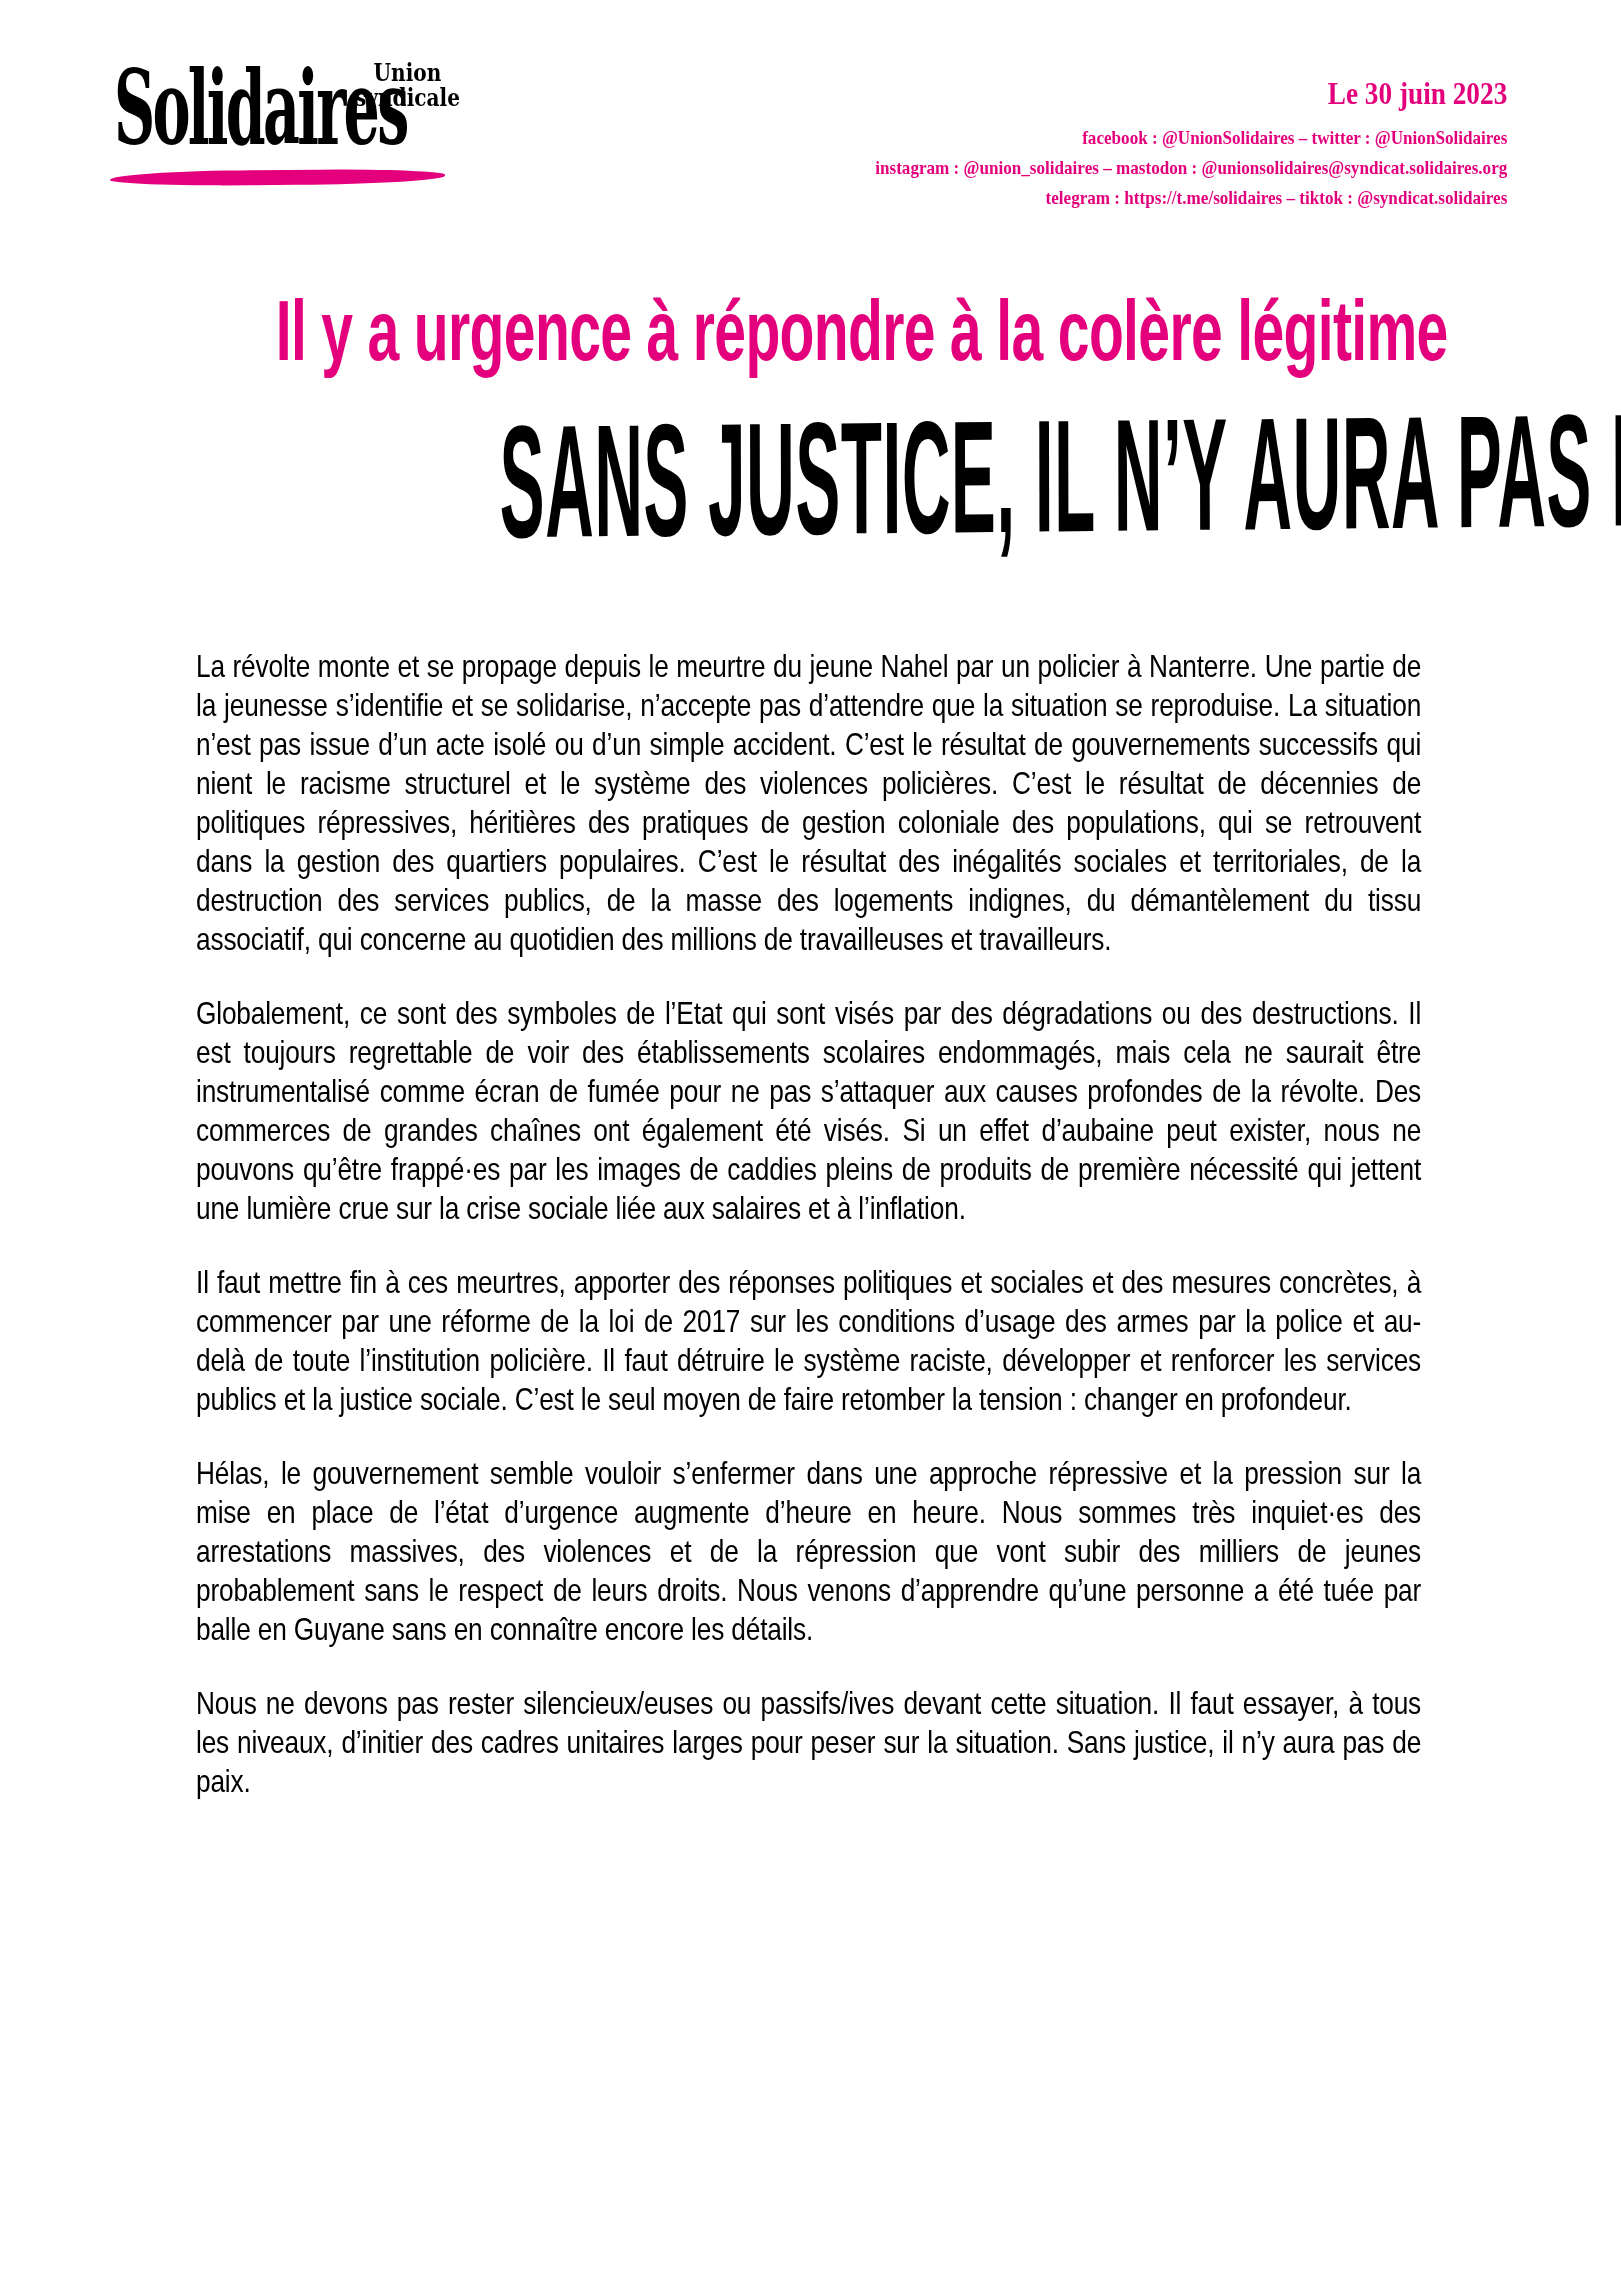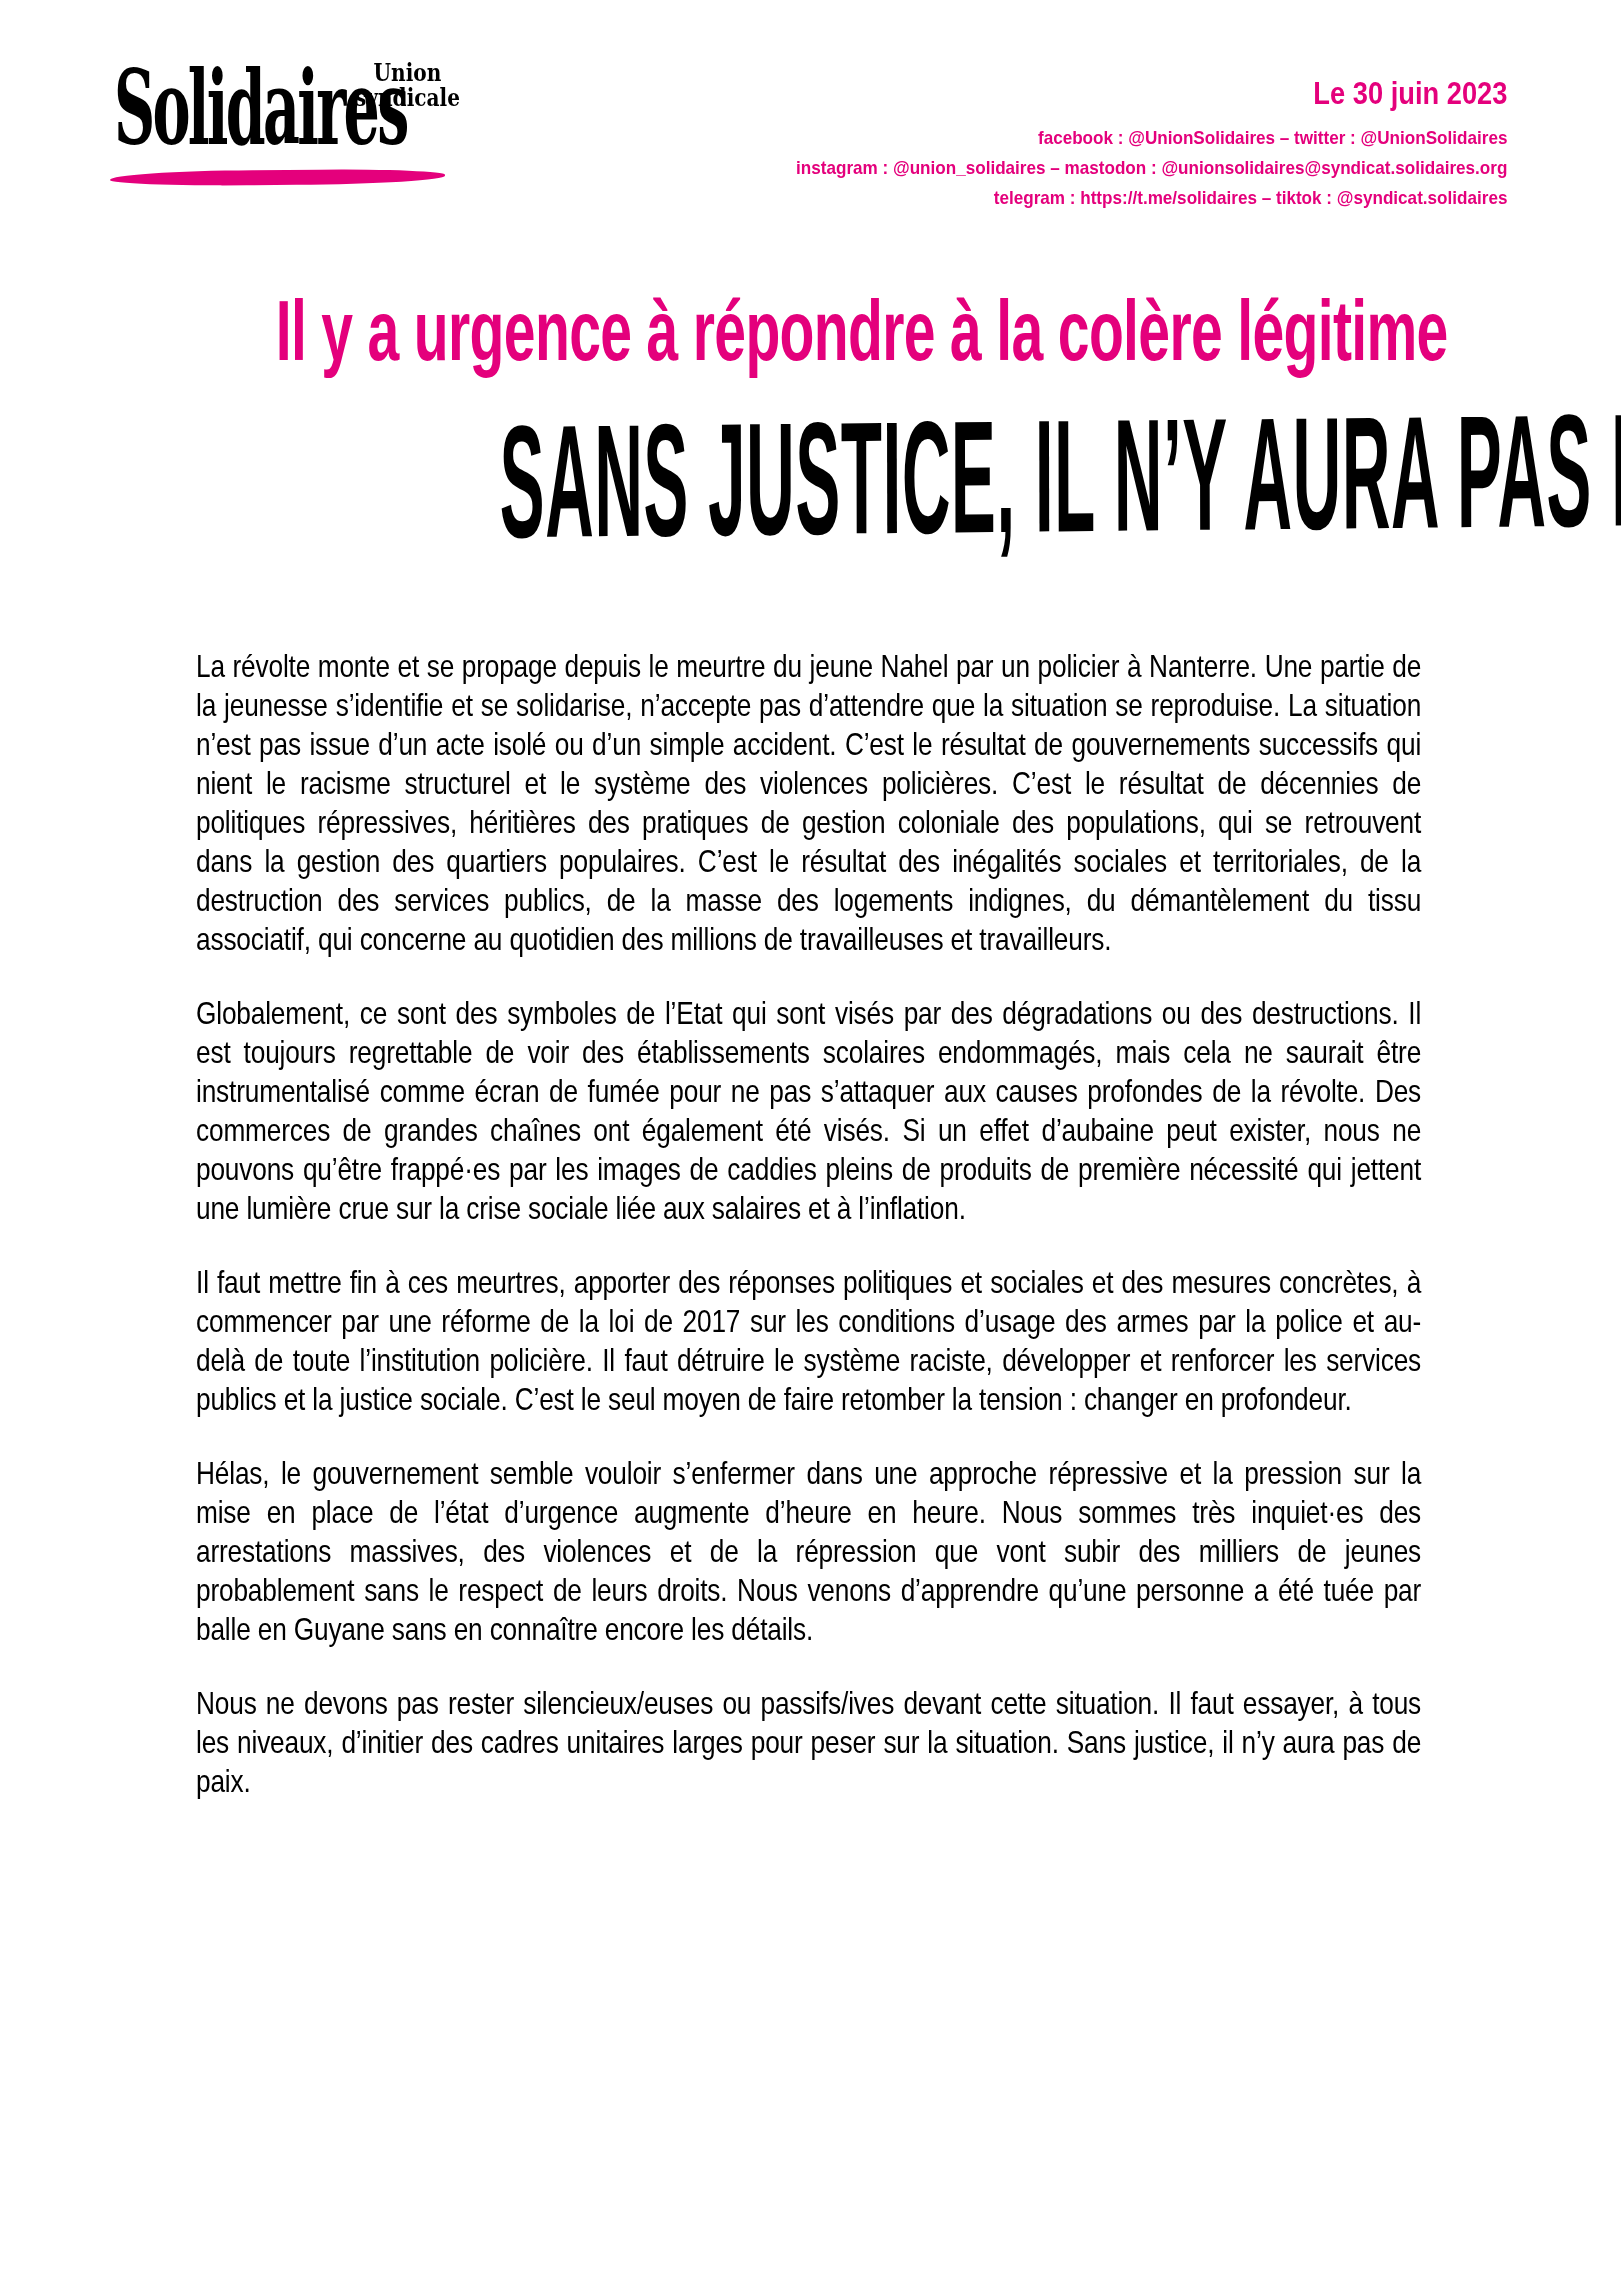--- a/index.html
+++ b/index.html
@@ -31,21 +31,21 @@
     white-space:nowrap;color:#000;
   }
   .logo-underline{
     position:absolute;left:110px;top:170px;width:335px;height:14.7px;
     background:var(--pink);
     border-radius:48% 42% 50% 46% / 65% 48% 60% 50%;
     transform:rotate(-0.5deg);
   }
 
   
-  .header-right{position:absolute;right:114px;top:78px;text-align:right;color:var(--pink);}
+  .header-right{position:absolute;right:114px;top:78px;text-align:right;color:var(--pink);font-family:Liberation Serif, serif;}
   .pub-date{
     font-weight:bold;font-size:31px;line-height:31px;white-space:nowrap;
     transform:scaleX(0.88);transform-origin:right top;
   }
   .socials{margin-top:13.7px;font-weight:bold;font-size:19px;line-height:30px;
     transform:scaleX(0.90);transform-origin:right top;}
   .social-line{white-space:nowrap;}
 
   
   .headline-pink{position:absolute;left:0;right:0;top:286px;text-align:center;}

